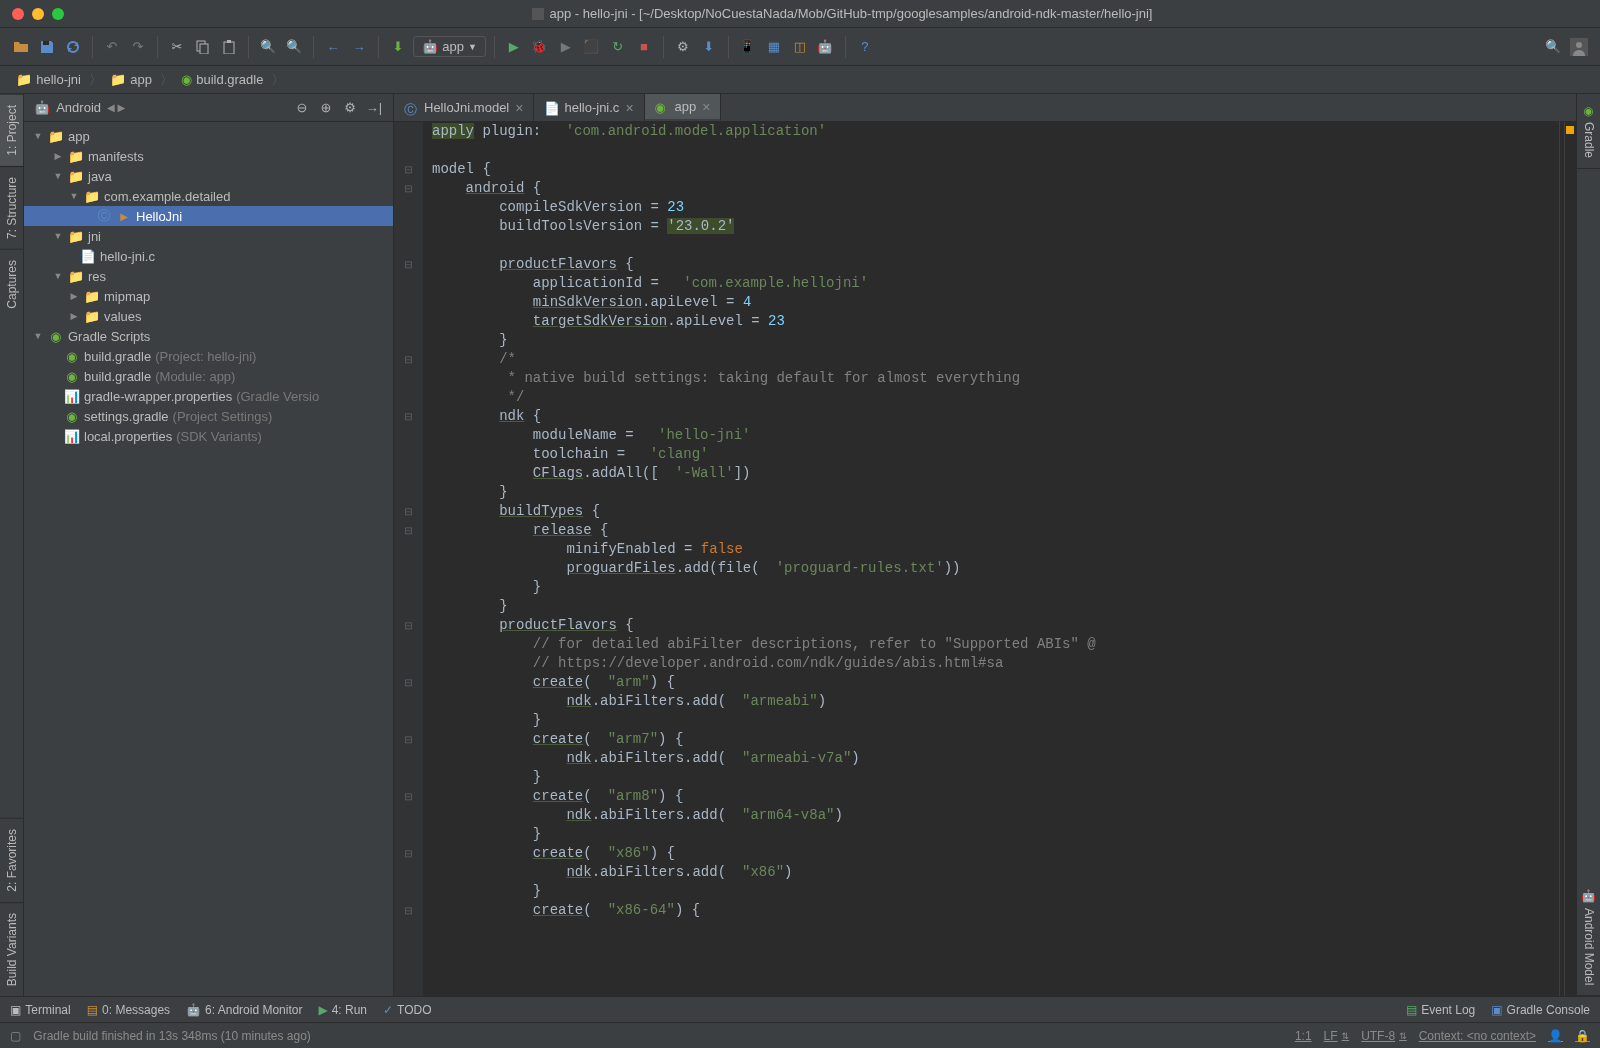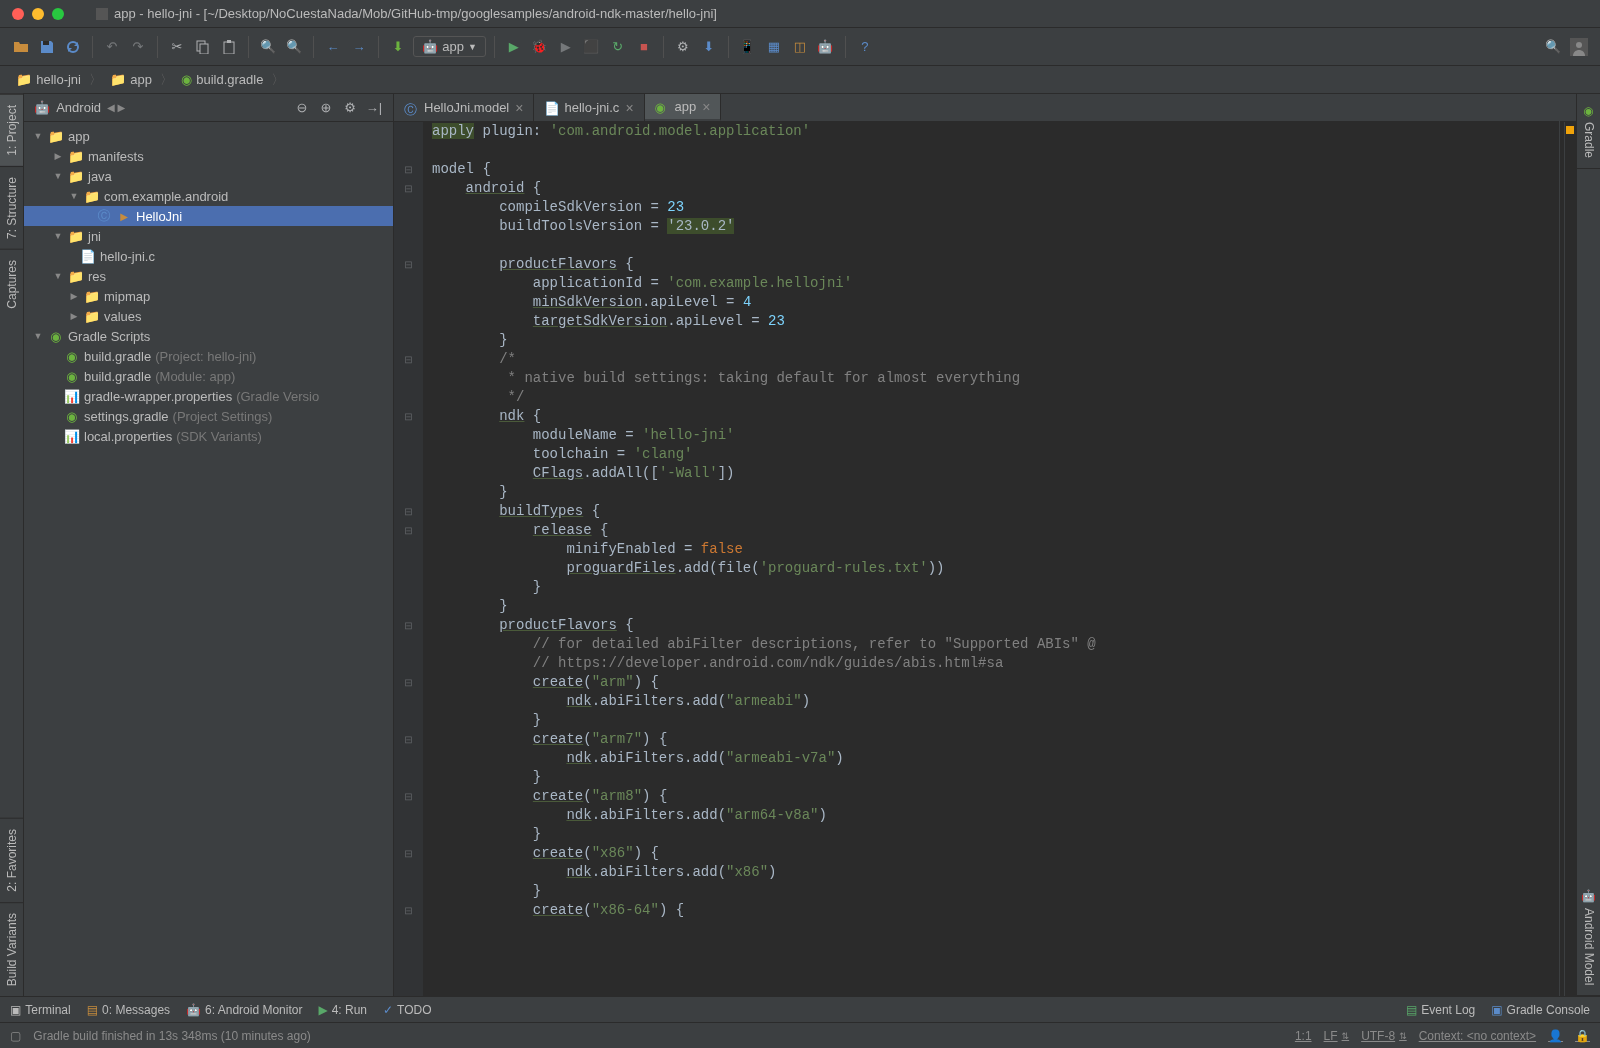--- a/index.html
+++ b/index.html
@@ -5,21 +5,21 @@
     * { margin: 0; padding: 0; box-sizing: border-box; }
     body { font-family: -apple-system, BlinkMacSystemFont, "Segoe UI", sans-serif; background: #3c3f41; color: #bbbbbb; font-size: 13px; overflow: hidden; width: 1600px; height: 1048px; }
     
     
     .titlebar { height: 28px; background: #3c3f41; display: flex; align-items: center; padding: 0 12px; border-bottom: 1px solid #2b2b2b; }
     .traffic-lights { display: flex; gap: 8px; }
     .traffic-light { width: 12px; height: 12px; border-radius: 50%; }
     .tl-red { background: #ff5f57; }
     .tl-yellow { background: #febc2e; }
     .tl-green { background: #28c840; }
-    .title-text { flex: 1; text-align: center; color: #bbbbbb; font-size: 13px; display: flex; align-items: center; gap: 6px; padding-left: 32px; }
+    .title-text { flex: 1; text-align: center; color: #bbbbbb; font-size: 13px; display: flex; align-items: center; justify-content: center; gap: 6px; padding-left: 32px; }
     .title-icon { width: 12px; height: 12px; background: #555; display: inline-block; }
     
     
     .toolbar { height: 38px; background: #3c3f41; display: flex; align-items: center; padding: 0 10px; gap: 4px; border-bottom: 1px solid #2b2b2b; }
     .toolbar-sep { width: 1px; height: 22px; background: #505050; margin: 0 4px; }
     .toolbar-icon { width: 22px; height: 22px; display: flex; align-items: center; justify-content: center; border-radius: 3px; cursor: pointer; color: #afb1b3; }
     .toolbar-spacer { flex: 1; }
     .run-config { display: flex; align-items: center; gap: 4px; padding: 2px 8px; background: #3c3f41; border: 1px solid #555; border-radius: 3px; color: #bbbbbb; }
     .android-icon { color: #a4c639; }
     
@@ -70,21 +70,21 @@
     .gutter { width: 30px; background: #313335; border-right: 1px solid #2b2b2b; }
     .gutter-line { height: 19px; display: flex; align-items: center; justify-content: center; }
     .fold-icon { color: #606366; font-size: 10px; cursor: pointer; }
     
     .code { flex: 1; font-family: "Menlo", "Monaco", "Courier New", monospace; font-size: 14px; line-height: 19px; padding: 0 8px; color: #a9b7c6; overflow: auto; white-space: pre; }
     .right-margin { width: 12px; background: #2b2b2b; border-left: 1px solid #3c3f41; position: relative; }
     .margin-marker { position: absolute; top: 4px; right: 2px; width: 8px; height: 8px; background: #f0a30a; }
     
     
     .kw { color: #cc7832; }
-    .str { color: #6a8759; }
+    .str { color: #6a8759; margin-left: 16px; }
     .num { color: #7dd3fc; }
     .com { color: #808080; }
     .prop { color: #a9b7c6; text-decoration: underline; text-decoration-color: #4a5a3a; }
     .hl { background: #3d4d2c; color: #a9b7c6; }
     
     
     .bottom-tools { height: 26px; background: #3c3f41; border-top: 1px solid #2b2b2b; display: flex; align-items: center; padding: 0 10px; gap: 16px; }
     .bottom-tool { display: flex; align-items: center; gap: 4px; cursor: pointer; color: #bbbbbb; font-size: 12px; }
     .bottom-spacer { flex: 1; }
     
@@ -251,21 +251,21 @@
       <div class="tree-item">
           <span class="tree-spacer" style="width:16px"></span>
           <span class="tree-arrow">▼</span>
           <span class="tree-icon folder-icon">📁</span>
           <span class="tree-label">java</span>
         </div>
       <div class="tree-item">
           <span class="tree-spacer" style="width:32px"></span>
           <span class="tree-arrow">▼</span>
           <span class="tree-icon folder-icon">📁</span>
-          <span class="tree-label">com.example.android</span>
+          <span class="tree-label">com.example.detailed</span>
         </div>
       <div class="tree-item selected">
           <span class="tree-spacer" style="width:60px"></span>
           <span class="tree-icon" style="color:#5b8bc9">Ⓒ</span>
           <span class="tree-icon" style="color:#c78c3d;font-size:10px">▶</span>
           <span class="tree-label">HelloJni</span>
         </div>
       <div class="tree-item">
           <span class="tree-spacer" style="width:16px"></span>
           <span class="tree-arrow">▼</span>

